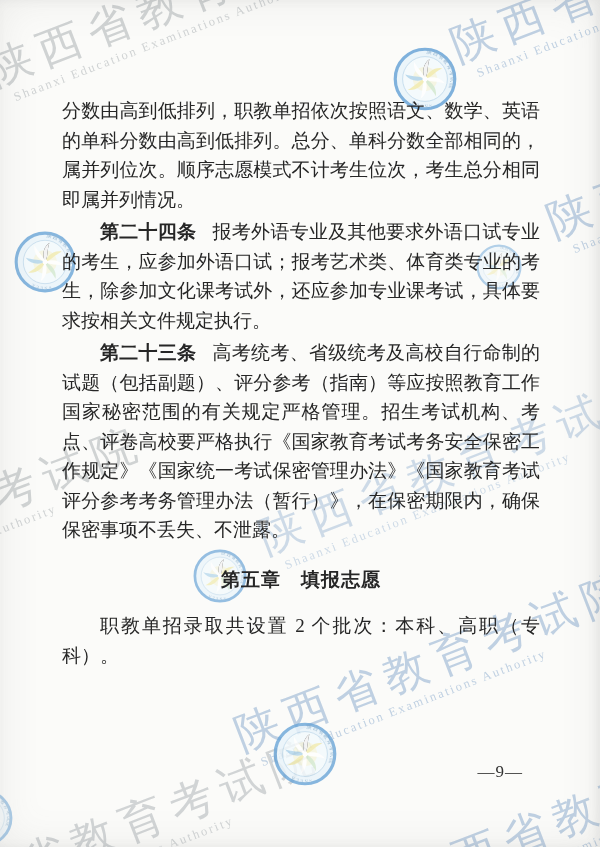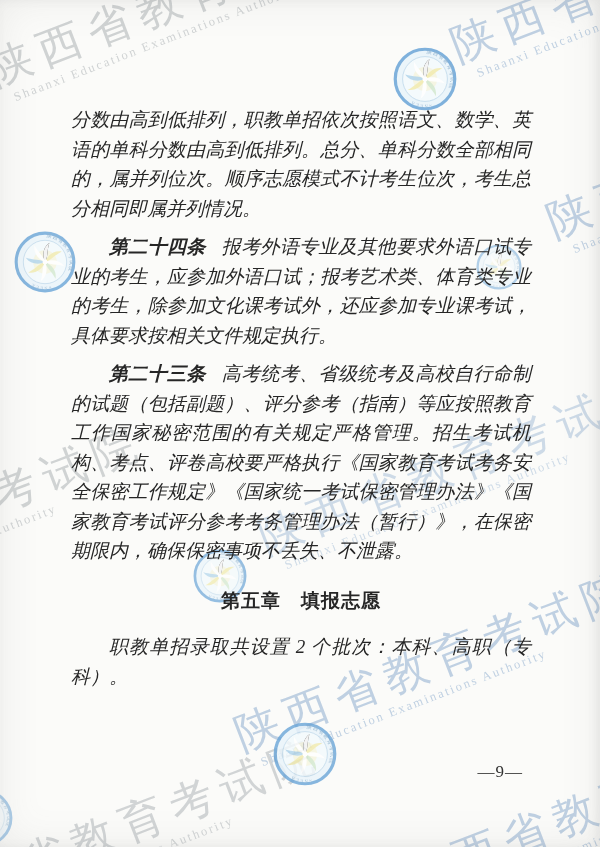--- a/index.html
+++ b/index.html
@@ -44,21 +44,21 @@
   .s4{left:193px;top:549px;width:54px;height:54px;opacity:.7;}
   .s5{left:273px;top:722px;width:64px;height:64px;opacity:.8;}
   .s6{left:-45px;top:789px;width:58px;height:58px;opacity:.55;}
 
   
   .text-layer{
     position:absolute;left:62px;top:96px;width:478px;
     font-size:19px;line-height:29.5px;color:#262626;
     text-align:justify;
   }
-  .text-layer p{margin:9px;text-indent:2em;font-style:italic;}
+  .text-layer p{margin:0;text-indent:2em;}
   .text-layer p.no-indent{text-indent:0;}
   .text-layer p + p{margin-top:3px;}
   .lead{font-weight:bold;margin-right:.85em;}
   .chapter{
     margin:20px 0 17px 0;text-align:center;text-indent:0;
     font-size:19px;font-weight:bold;color:#262626;letter-spacing:1px;
   }
   .page-num{
     position:absolute;right:77px;top:762px;
     font-size:17px;color:#333;letter-spacing:1px;

